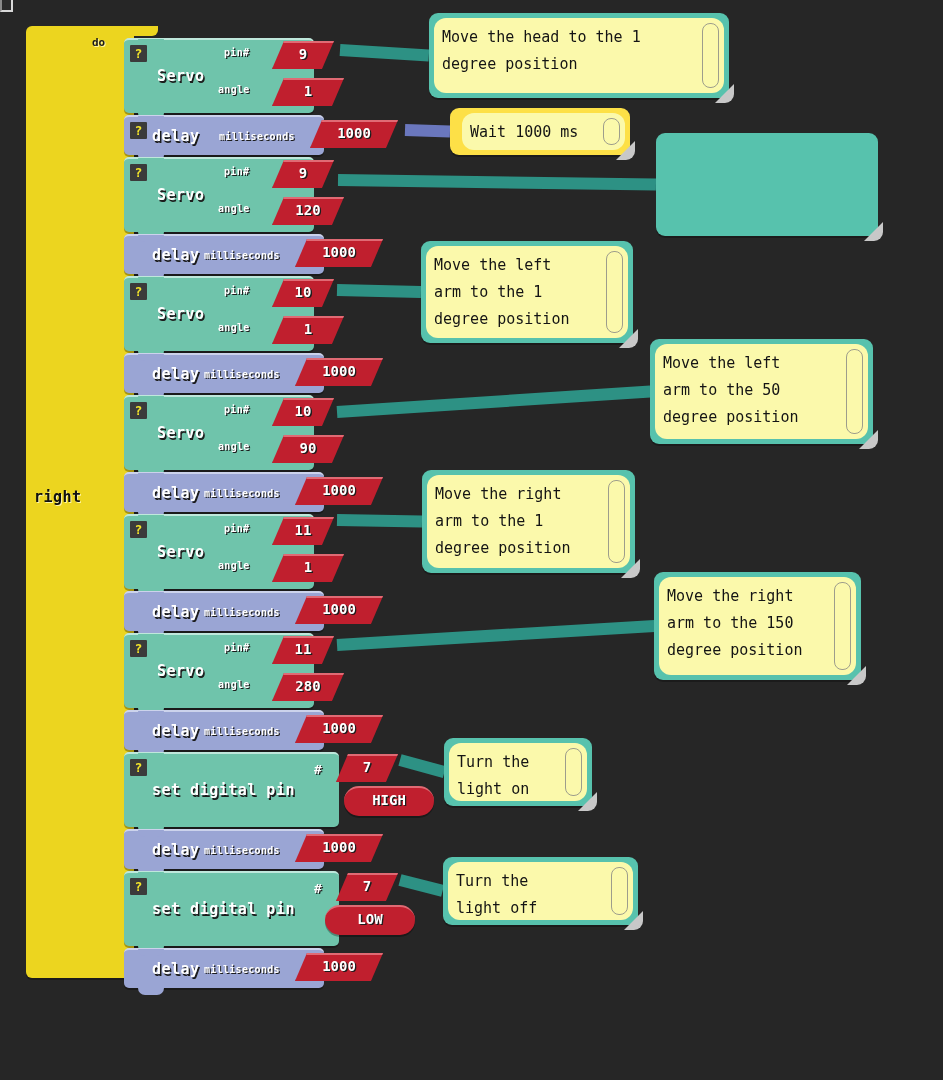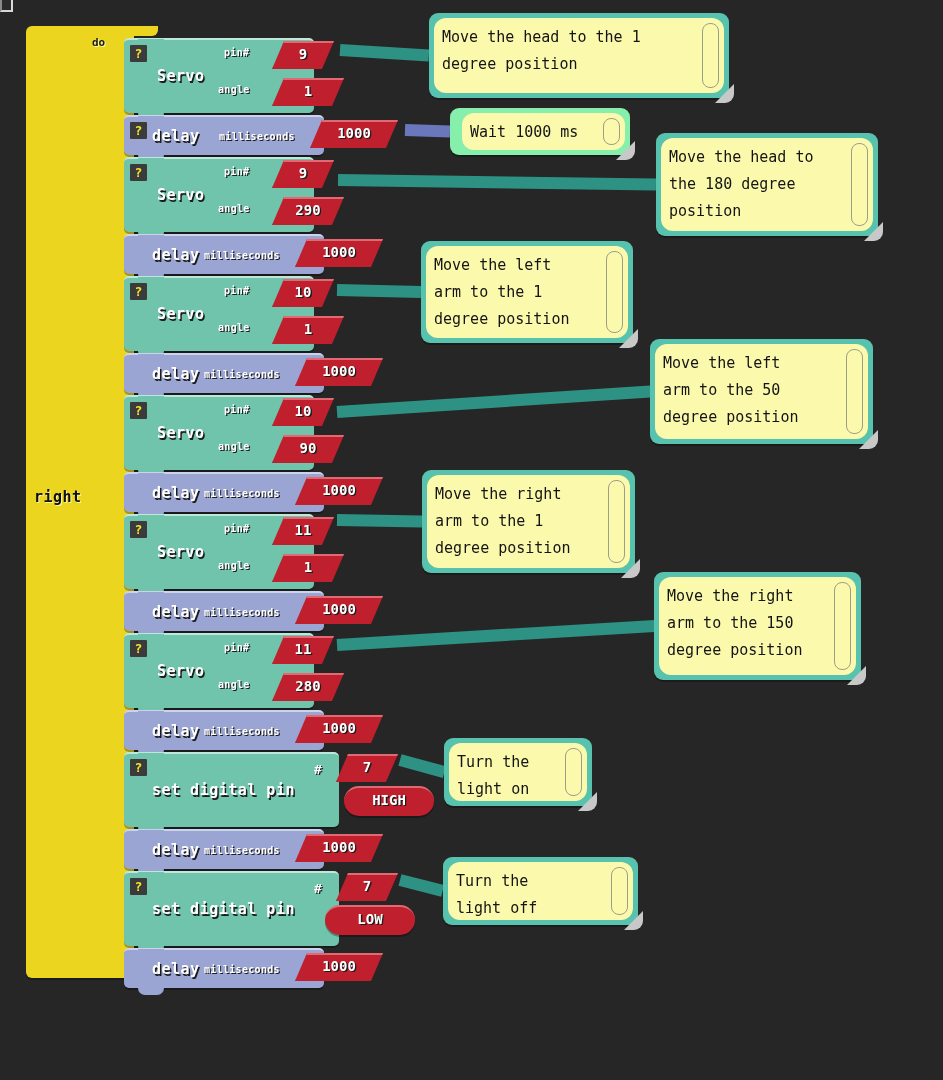--- a/index.html
+++ b/index.html
@@ -185,21 +185,21 @@
 
   
   .bubble {
     position: absolute;
     box-sizing: border-box;
     border-radius: 9px;
     padding: 5px;
     box-shadow: 0 2px 0 rgba(0,0,0,.28);
   }
   .bubble.teal { background: #57c2ad; }
-  .bubble.blue { background: #86efac; padding-left: 12px; }
+  .bubble.blue { background: #fde047; padding-left: 12px; }
   .bubble .paper {
     width: 100%; height: 100%;
     background: #fbf9ab;
     border-radius: 12px;
     box-sizing: border-box;
     padding: 6px 8px;
     position: relative;
     overflow: hidden;
   }
   .bubble .txt {
@@ -270,21 +270,21 @@
         <div class="notch-bot"></div>
         <div class="help-icon">?</div>
         <div class="blk-label" style="left:33px;top:27px">Servo</div>
         <div class="field-label" style="left:100px;top:7px">pin#</div>
         <div class="field-label" style="left:94px;top:44px">angle</div>
       </div>
       <div class="val-hex" style="left:272px;top:160px;width:62px">
         <span>9</span>
       </div>
       <div class="val-hex" style="left:272px;top:197px;width:72px">
-        <span>290</span>
+        <span>120</span>
       </div>
       <div class="blk delay" style="left:124px;top:234px;width:200px;height:40px">
         <div class="notch-top"></div>
         <div class="notch-bot"></div>
         <div class="blk-label" style="left:28px;top:10px">delay</div>
         <div class="field-label" style="left:80px;top:14px">milliseconds</div>
       </div>
       <div class="val-hex" style="left:295px;top:239px;width:88px">
         <span>1000</span>
       </div>
@@ -436,26 +436,20 @@
       <div class="conn blue" style="left:405px;top:124px;width:45.0249930594109px;height:12px;transform:rotate(1.9091524329963763deg)"></div>
       <div class="bubble blue" style="left:450px;top:108px;width:180px;height:47px">
         <div class="paper">
           <div class="txt">Wait 1000 ms</div>
           <div class="scroll"></div>
         </div>
         <div class="resize"></div>
       </div>
       <div class="conn" style="left:338px;top:174px;width:318.0318380288364px;height:12px;transform:rotate(0.8107352192623757deg)"></div>
       <div class="bubble teal" style="left:656px;top:133px;width:222px;height:103px">
-        <div class="paper">
-          <div class="txt">Move the head to
-the 180 degree
-position</div>
-          <div class="scroll"></div>
-        </div>
         <div class="resize"></div>
       </div>
       <div class="conn" style="left:337px;top:284px;width:84.02380615040002px;height:12px;transform:rotate(1.3639275316029187deg)"></div>
       <div class="bubble teal" style="left:421px;top:241px;width:212px;height:102px">
         <div class="paper">
           <div class="txt">Move the left
 arm to the 1
 degree position</div>
           <div class="scroll"></div>
         </div>

